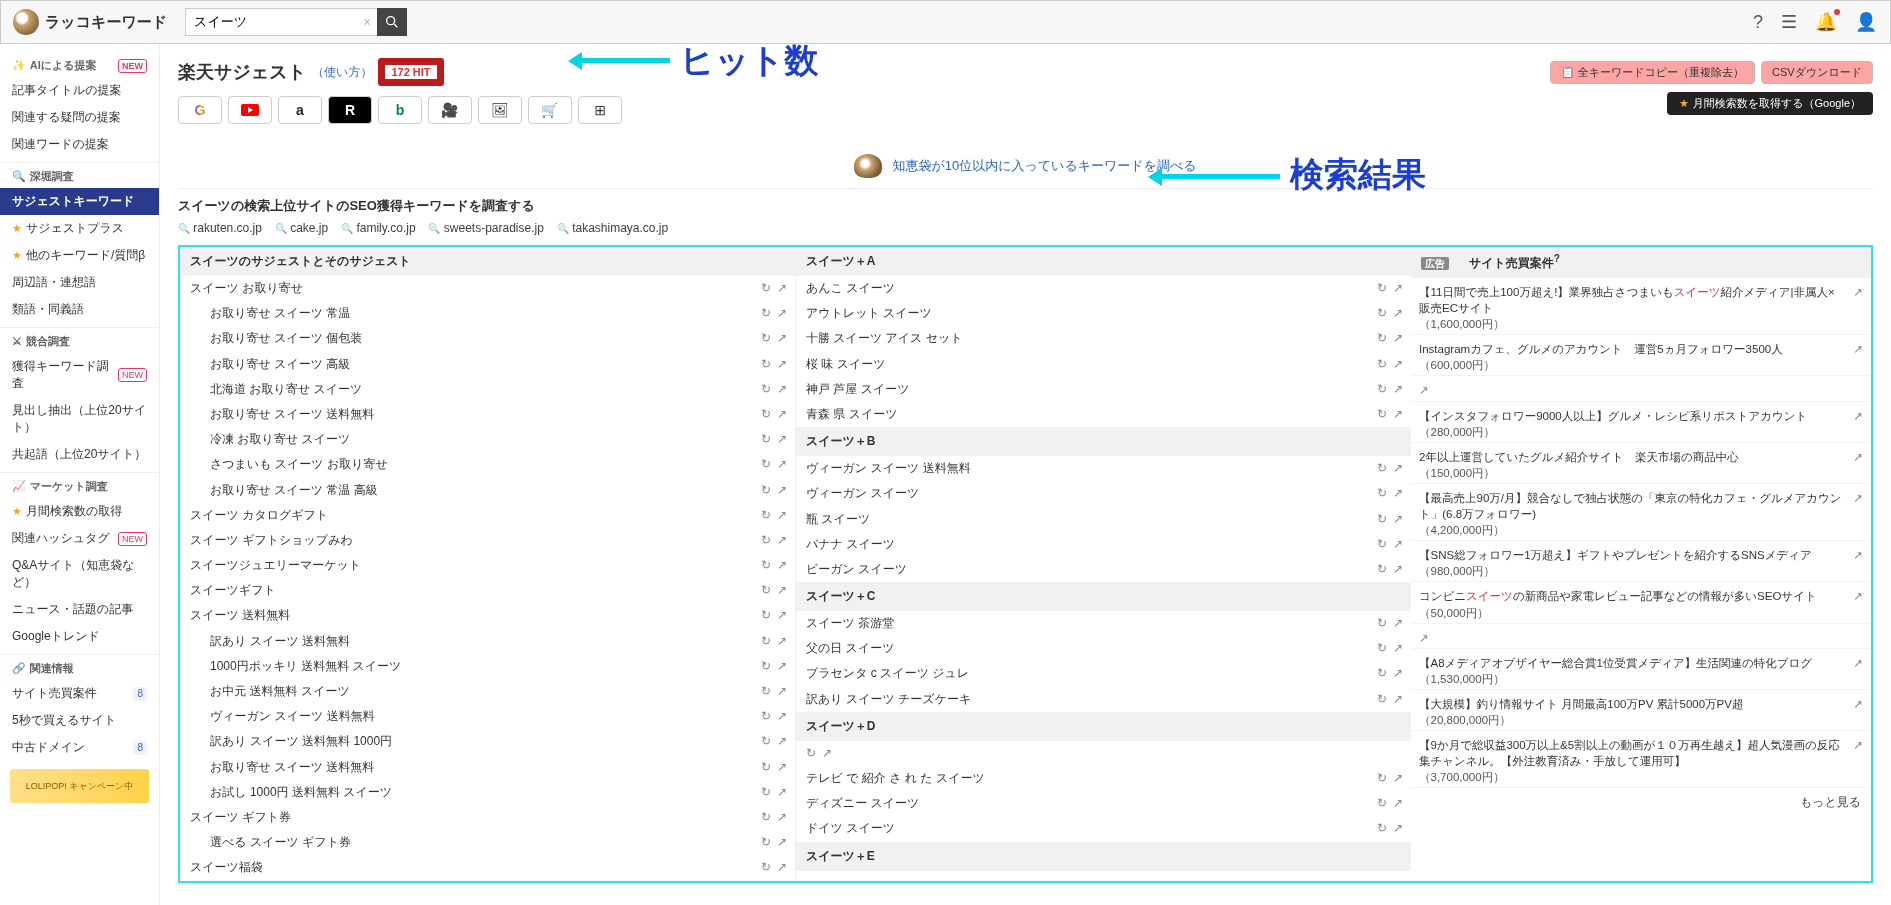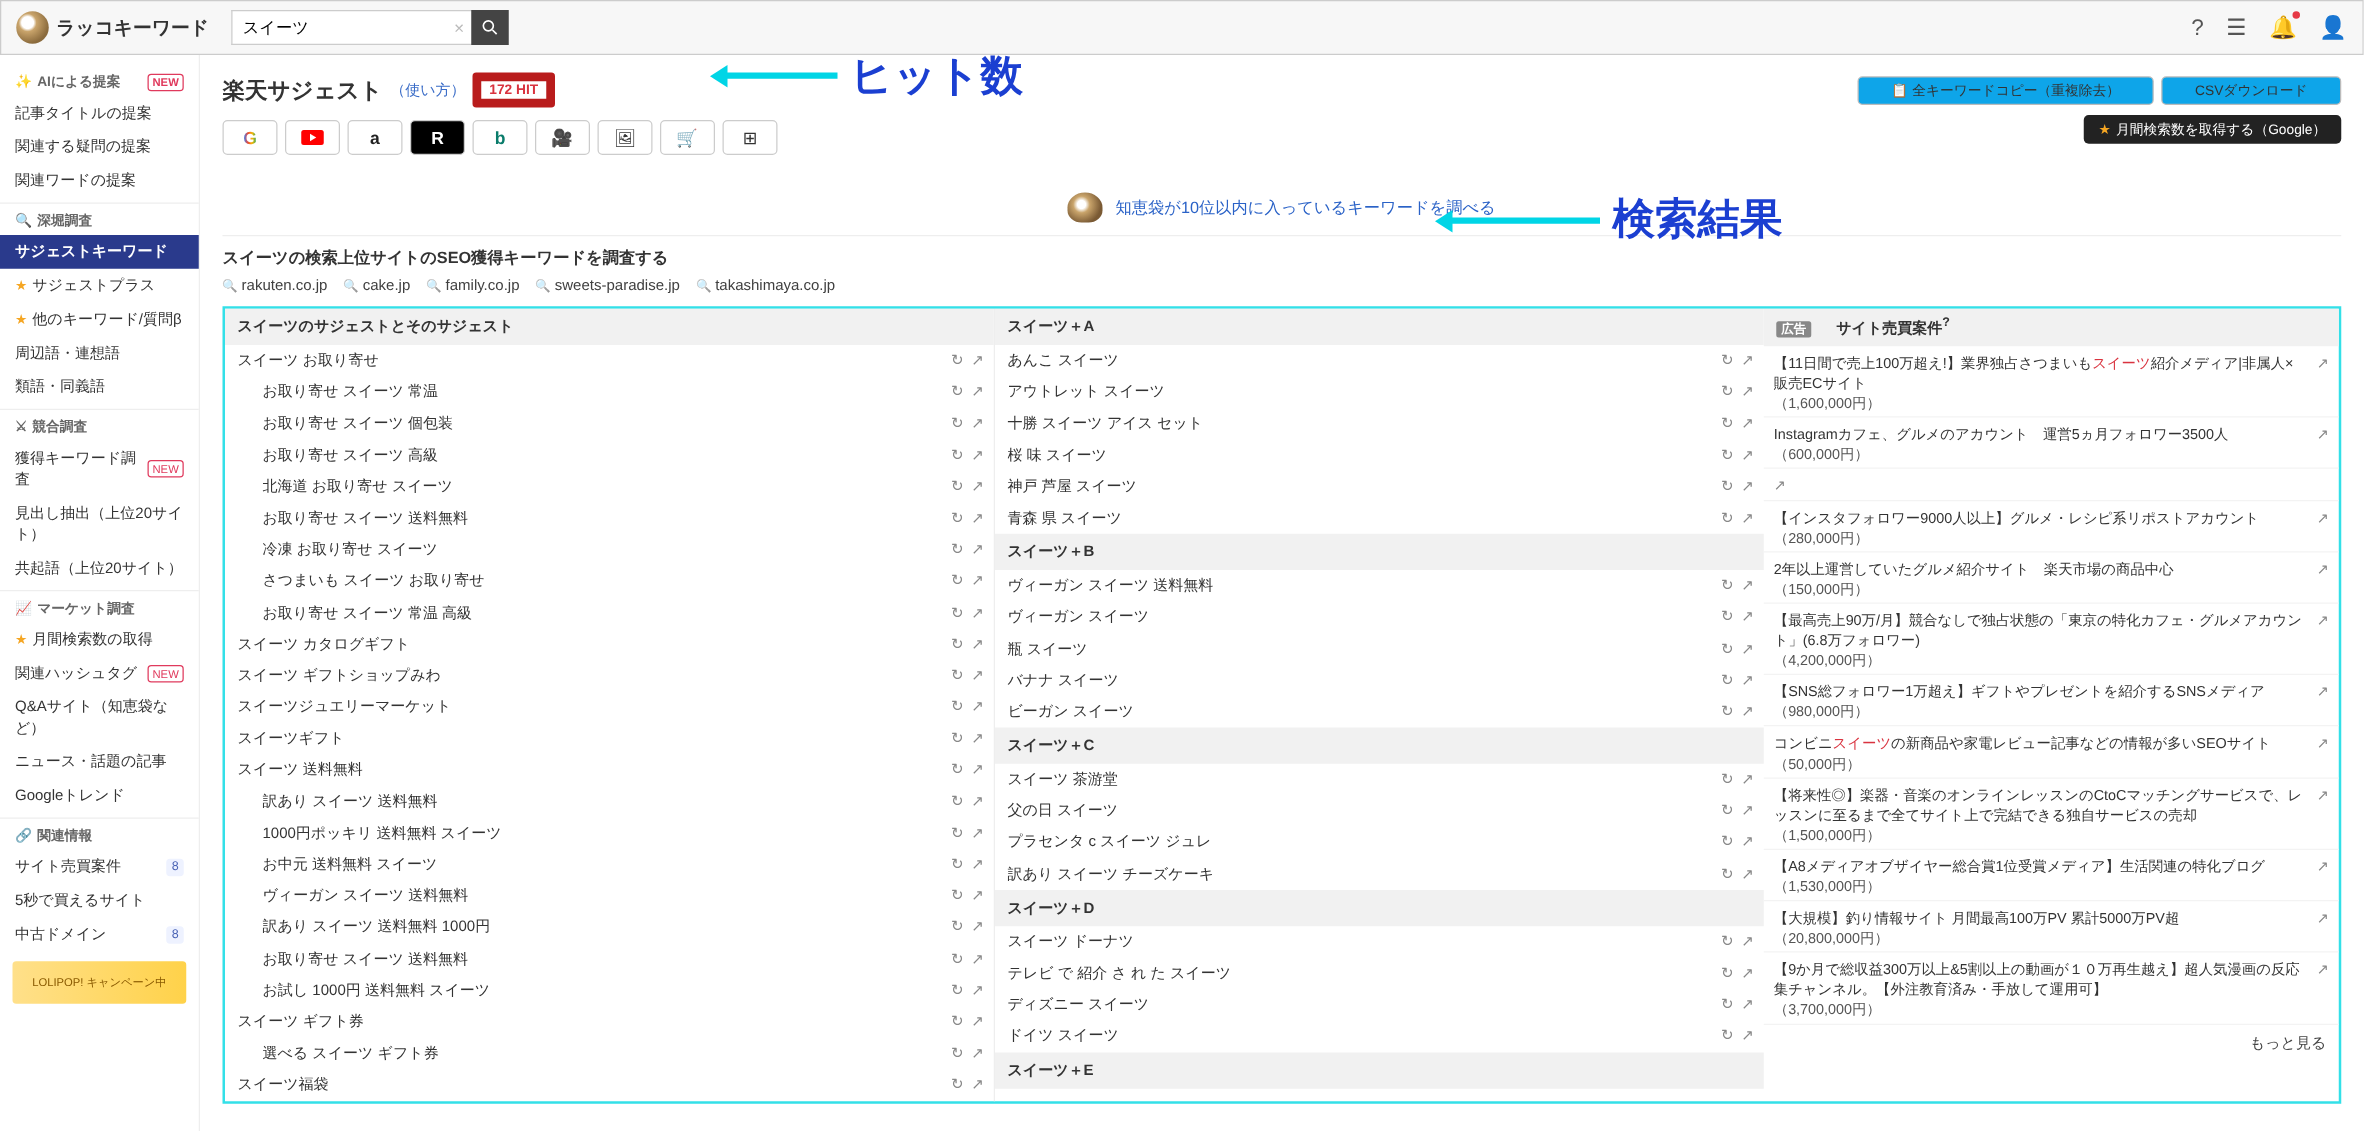--- a/index.html
+++ b/index.html
@@ -32,21 +32,21 @@
   .side-promo { margin: 8px 10px 0; height: 34px; background: linear-gradient(90deg, #ffe08a, #ffd24a); border-radius: 3px; font-size: 9px; color: #8a5a00; display: flex; align-items: center; justify-content: center; }
 
   .main { flex: 1; padding: 14px 18px 0; position: relative; overflow: hidden; }
 
   
   .title-row { display: flex; align-items: center; gap: 6px; }
   .title-row h1 { font-size: 18px; font-weight: bold; }
   .usage-link { color: #3a6cc7; font-size: 12px; }
   .hit-badge { font-size: 11px; color: #d9333f; border: 7px solid #b91c1c; border-radius: 3px; padding: 1px 6px; font-weight: bold; }
   .title-actions { margin-left: auto; display: flex; gap: 6px; }
-  .btn-outline { font-size: 11px; border: 1px solid #bbb; background: #0ea5e9; border-radius: 4px; padding: 3px 26px; cursor: pointer; color: #333; }
+  .btn-outline { font-size: 11px; border: 1px solid #bbb; background: #fca5a5; border-radius: 4px; padding: 3px 10px; cursor: pointer; color: #333; }
   .btn-dark { font-size: 11px; background: #222; color: #fff; border: none; border-radius: 4px; padding: 4px 12px; cursor: pointer; display: flex; align-items: center; gap: 4px; }
   .btn-dark .star { color: #f5a623; }
 
   
   .engine-row { display: flex; gap: 6px; margin-top: 10px; }
   .engine-btn { width: 44px; height: 28px; border: 1px solid #ccc; border-radius: 4px; background: #fff; display: flex; align-items: center; justify-content: center; font-size: 14px; cursor: pointer; }
   .engine-btn.active { background: #000; color: #fff; font-weight: bold; }
   .g-icon { font-weight: bold; background: linear-gradient(90deg,#4285F4,#EA4335,#FBBC05,#34A853); -webkit-background-clip: text; color: transparent; }
   .yt-icon { width: 18px; height: 12px; background: #ff0000; border-radius: 2px; position: relative; }
   .yt-icon::after { content: ""; position: absolute; left: 7px; top: 3px; border-left: 5px solid #fff; border-top: 3px solid transparent; border-bottom: 3px solid transparent; }
@@ -560,21 +560,20 @@
           </div>
           <div class="kw-row">
             <span class="txt">訳あり スイーツ チーズケーキ</span>
             <span class="acts">
               <span>↻</span>
               <span>↗</span>
             </span>
           </div>
           <div class="alpha-head">スイーツ＋D</div>
           <div class="kw-row">
-            <span class="txt">スイーツ ドーナツ</span>
             <span class="acts">
               <span>↻</span>
               <span>↗</span>
             </span>
           </div>
           <div class="kw-row">
             <span class="txt">テレビ で 紹介 さ れ た スイーツ</span>
             <span class="acts">
               <span>↻</span>
               <span>↗</span>
@@ -626,21 +625,20 @@
             </div>
             <div class="ad-item">
               <div class="ad-text">【SNS総フォロワー1万超え】ギフトやプレゼントを紹介するSNSメディア<br><span class="ad-price">（980,000円）</span></div>
               <span class="open">↗</span>
             </div>
             <div class="ad-item">
               <div class="ad-text">コンビニ<span class="hl">スイーツ</span>の新商品や家電レビュー記事などの情報が多いSEOサイト<br><span class="ad-price">（50,000円）</span></div>
               <span class="open">↗</span>
             </div>
             <div class="ad-item">
-              <div class="ad-text">【将来性◎】楽器・音楽のオンラインレッスンのCtoCマッチングサービスで、レッスンに至るまで全てサイト上で完結できる独自サービスの売却<br><span class="ad-price">（1,500,000円）</span></div>
               <span class="open">↗</span>
             </div>
             <div class="ad-item">
               <div class="ad-text">【A8メディアオブザイヤー総合賞1位受賞メディア】生活関連の特化ブログ<br><span class="ad-price">（1,530,000円）</span></div>
               <span class="open">↗</span>
             </div>
             <div class="ad-item">
               <div class="ad-text">【大規模】釣り情報サイト 月間最高100万PV 累計5000万PV超<br><span class="ad-price">（20,800,000円）</span></div>
               <span class="open">↗</span>
             </div>

